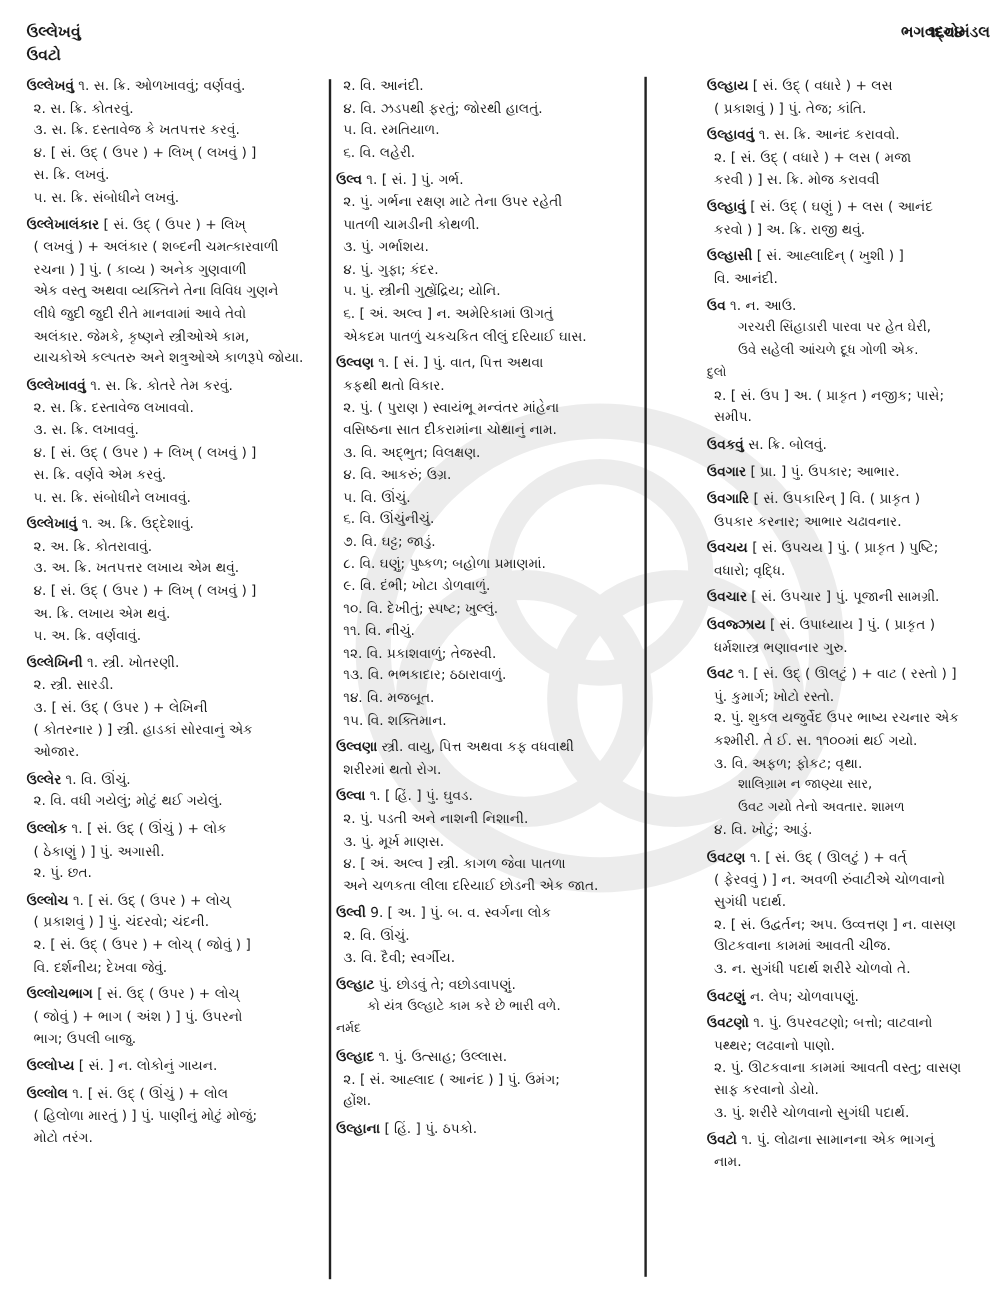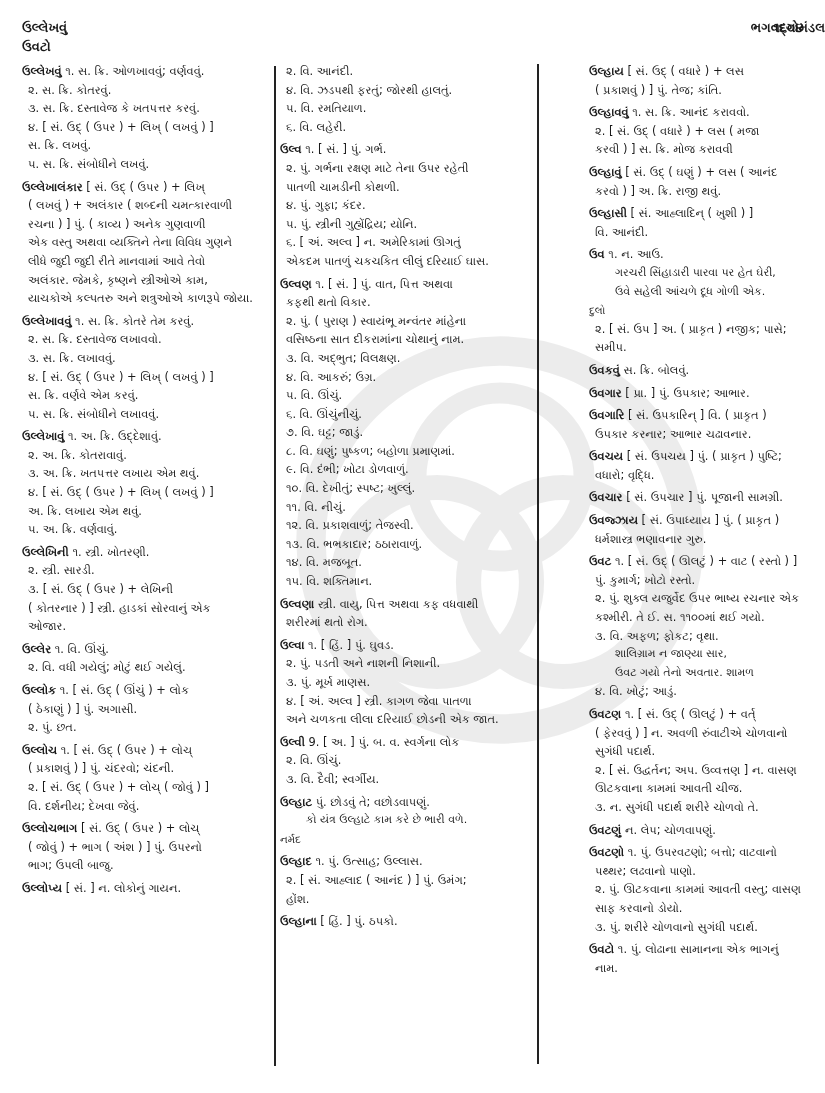--- a/index.html
+++ b/index.html
@@ -107,32 +107,38 @@
       <div class="line indent"><span>વિ. દર્શનીય; દેખવા જેવું.</span></div>
     </div>
     <div class="entry">
       <div class="line "><span class="hw">ઉલ્લોચભાગ</span><span> [ સં. ઉદ્ ( ઉપર ) + લોચ્</span></div>
       <div class="line indent"><span>( જોવું ) + ભાગ ( અંશ ) ] પું. ઉપરનો</span></div>
       <div class="line indent"><span>ભાગ; ઉપલી બાજુ.</span></div>
     </div>
     <div class="entry">
       <div class="line "><span class="hw">ઉલ્લોપ્ય</span><span> [ સં. ] ન. લોકોનું ગાયન.</span></div>
     </div>
+    <div class="entry">
+      <div class="line "><span class="hw">ઉલ્લોલ</span><span> ૧. [ સં. ઉદ્ ( ઊંચું ) + લોલ</span></div>
+      <div class="line indent"><span>( હિલોળા મારતું ) ] પું. પાણીનું મોટું મોજું;</span></div>
+      <div class="line indent"><span>મોટો તરંગ.</span></div>
+    </div>
   </div>
 <div class="col col-2">
     <div class="entry">
       <div class="line indent"><span>૨. વિ. આનંદી.</span></div>
       <div class="line indent"><span>૪. વિ. ઝડપથી ફરતું; જોરથી હાલતું.</span></div>
       <div class="line indent"><span>૫. વિ. રમતિયાળ.</span></div>
       <div class="line indent"><span>૬. વિ. લહેરી.</span></div>
     </div>
     <div class="entry">
       <div class="line "><span class="hw">ઉલ્વ</span><span> ૧. [ સં. ] પું. ગર્ભ.</span></div>
       <div class="line indent"><span>૨. પું. ગર્ભના રક્ષણ માટે તેના ઉપર રહેતી</span></div>
       <div class="line indent"><span>પાતળી ચામડીની કોથળી.</span></div>
+      <div class="line indent"><span>૩. પું. ગર્ભાશય.</span></div>
       <div class="line indent"><span>૪. પું. ગુફા; કંદર.</span></div>
       <div class="line indent"><span>૫. પું. સ્ત્રીની ગુહ્યેંદ્રિય; યોનિ.</span></div>
       <div class="line indent"><span>૬. [ અં. અલ્વ ] ન. અમેરિકામાં ઊગતું</span></div>
       <div class="line indent"><span>એકદમ પાતળું ચકચકિત લીલું દરિયાઈ ઘાસ.</span></div>
     </div>
     <div class="entry">
       <div class="line "><span class="hw">ઉલ્વણ</span><span> ૧. [ સં. ] પું. વાત, પિત્ત અથવા</span></div>
       <div class="line indent"><span>કફથી થતો વિકાર.</span></div>
       <div class="line indent"><span>૨. પું. ( પુરાણ ) સ્વાયંભૂ મન્વંતર માંહેના</span></div>
       <div class="line indent"><span>વસિષ્ઠના સાત દીકરામાંના ચોથાનું નામ.</span></div>

